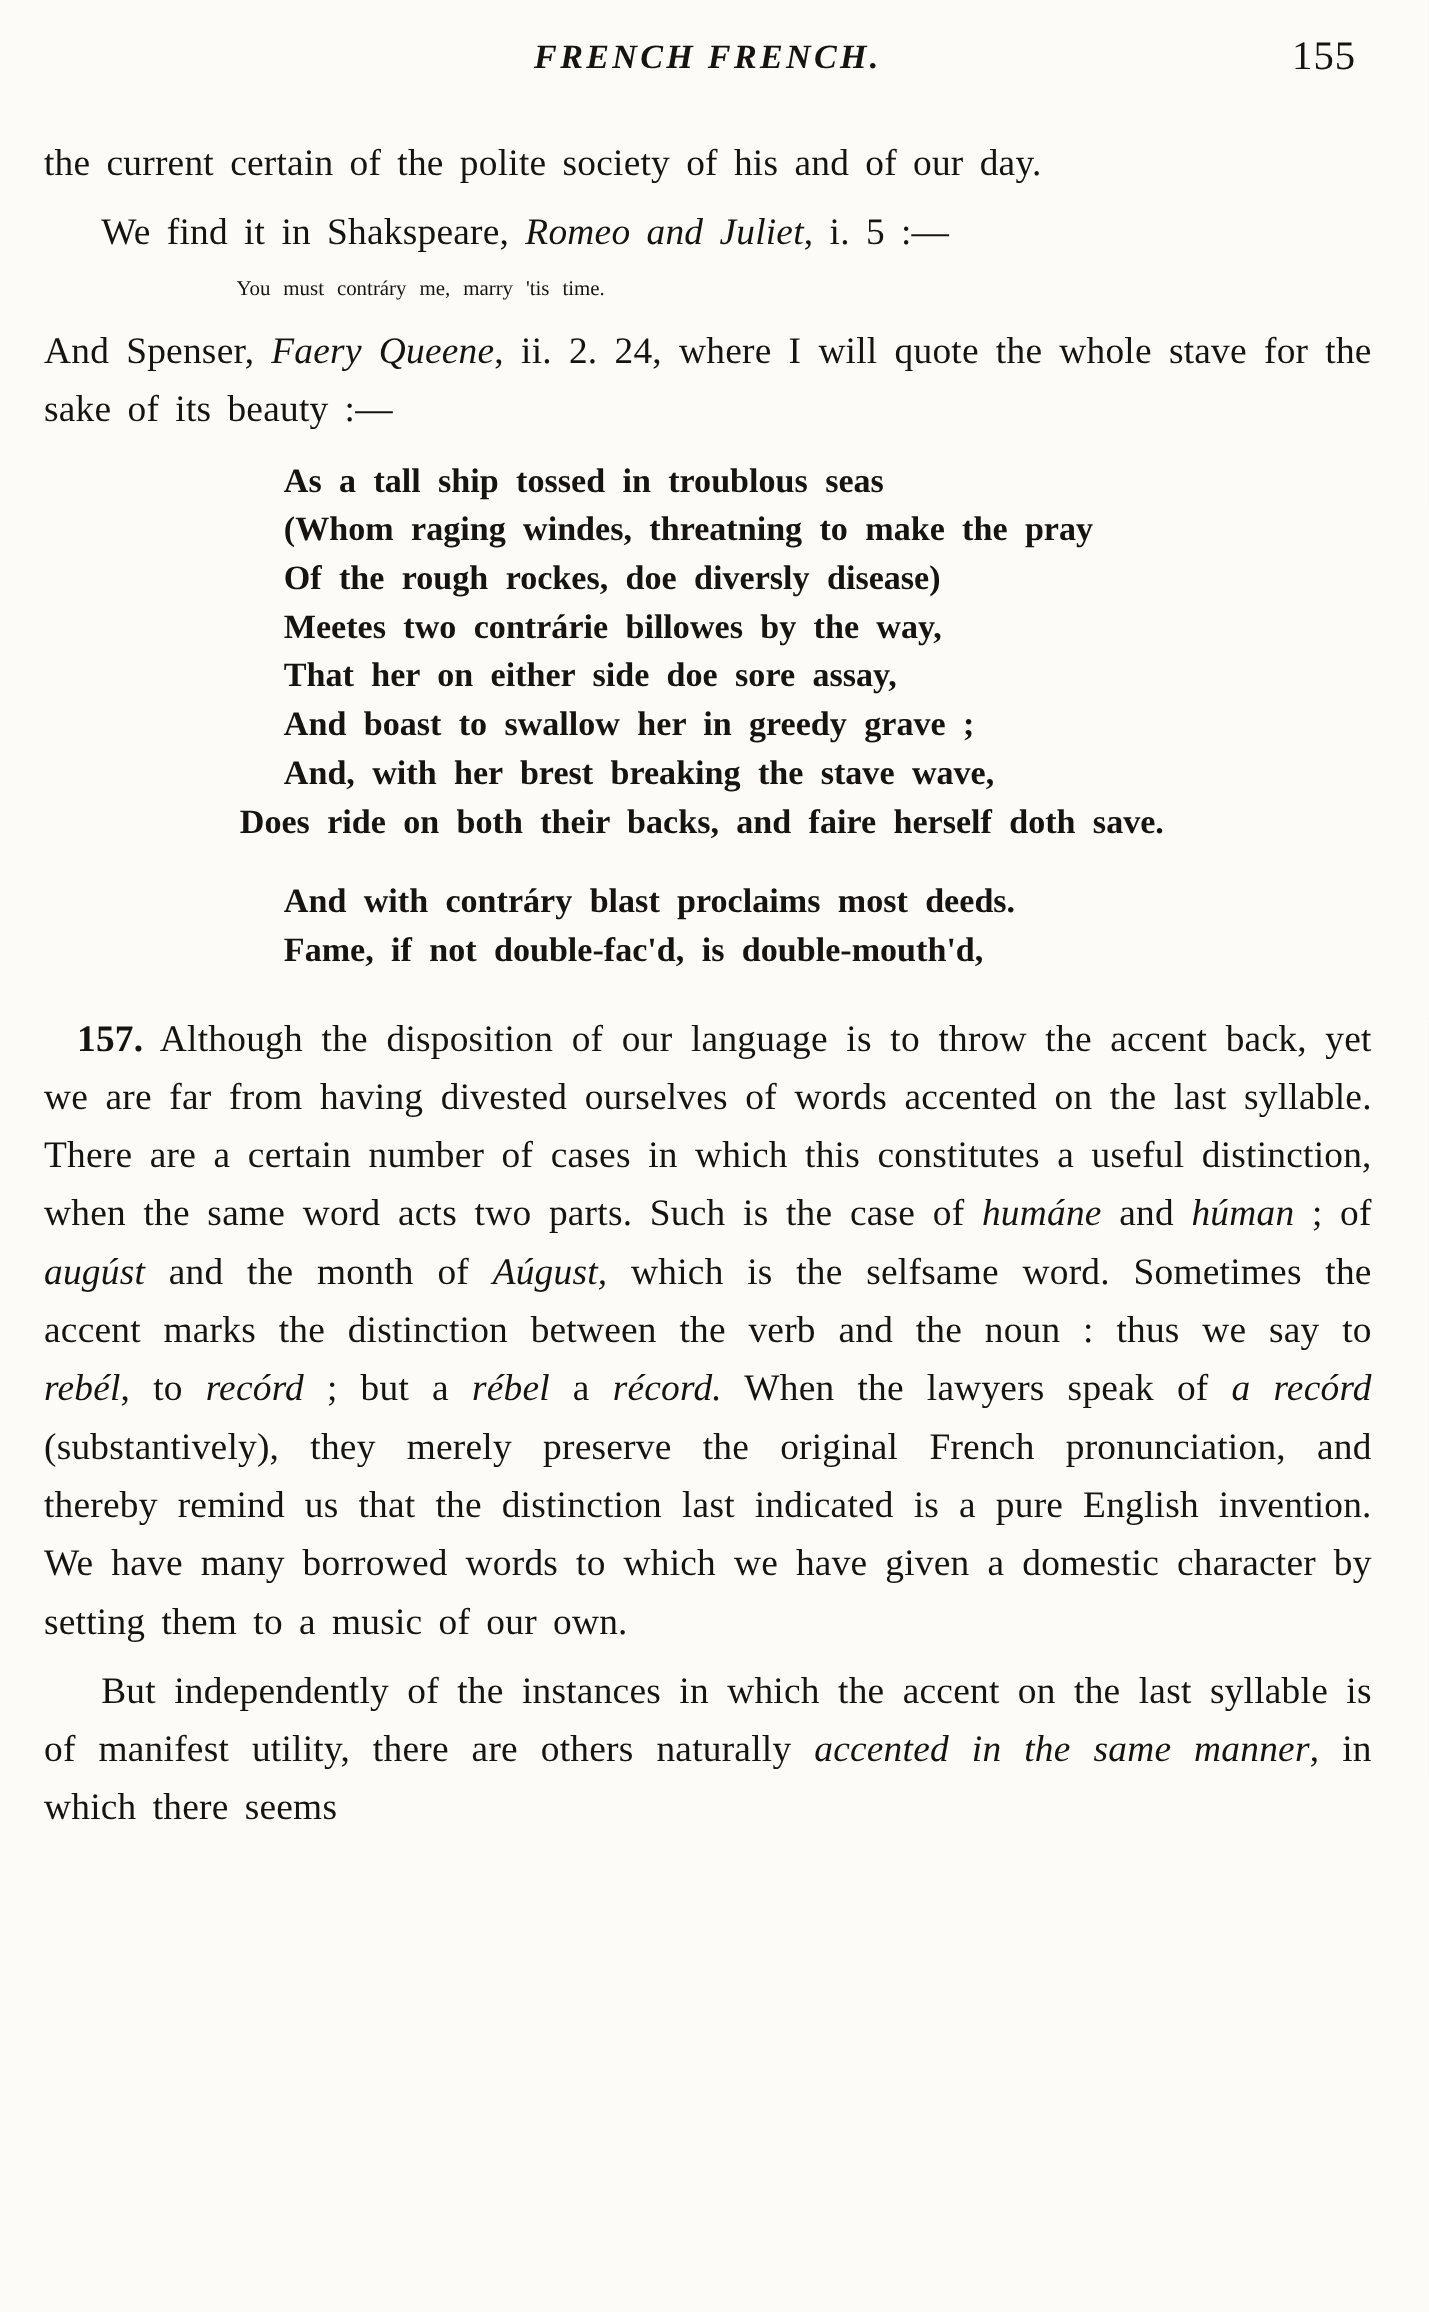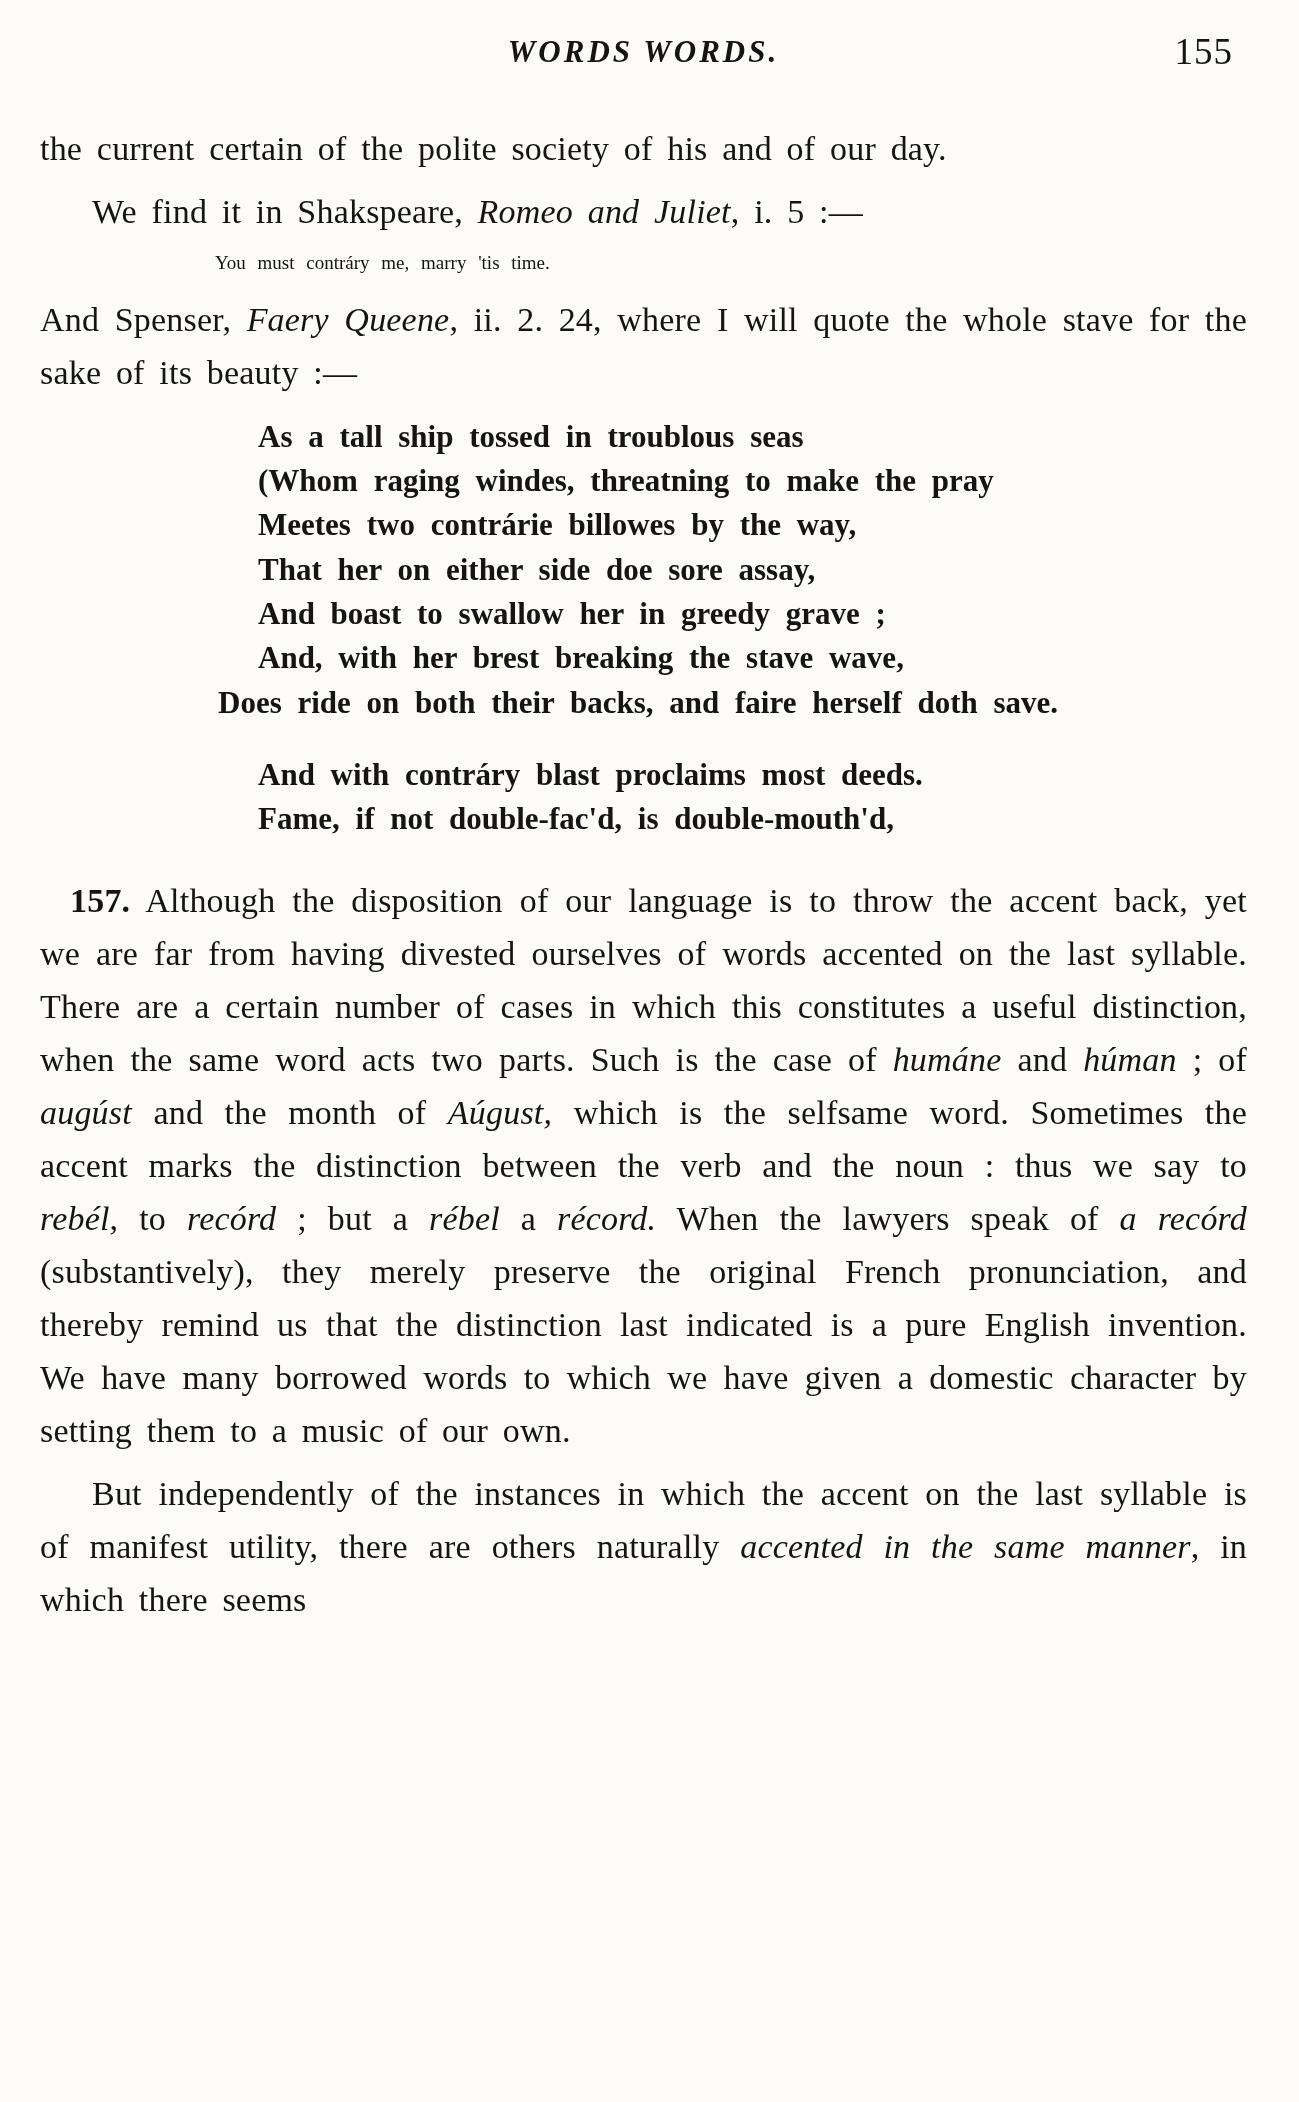--- a/index.html
+++ b/index.html
@@ -70,35 +70,36 @@
   .verse-block.small { margin-left: 218px; margin-bottom: 32px; }
   .vline { white-space: nowrap; }
   .vline.out { margin-left: -40px; }
 </style>
 </head>
 <body>
 
 <div class="page">
 
   <header class="hdr">
-    <h1 class="running-title">WORDS WORDS.</h1>
+    <h1 class="running-title">FRENCH FRENCH.</h1>
     <span class="page-number">155</span>
   </header>
 
   <p class="par">the current certain of the polite society of his and of our day.</p>
 
   <p class="par ind"><span>We find it in Shakspeare, </span><span class="i">Romeo and Juliet</span><span>, i. 5 :—</span></p>
 
   <p class="quote-line">You must contráry me, marry 'tis time.</p>
 
   <p class="par"><span>And Spenser, </span><span class="i">Faery Queene</span><span>, ii. 2. 24, where I will quote the whole stave for the sake of its beauty :—</span></p>
 
   <div class="verse-block">
     <div class="vline">As a tall ship tossed in troublous seas</div>
     <div class="vline">(Whom raging windes, threatning to make the pray</div>
+    <div class="vline">Of the rough rockes, doe diversly disease)</div>
     <div class="vline">Meetes two contrárie billowes by the way,</div>
     <div class="vline">That her on either side doe sore assay,</div>
     <div class="vline">And boast to swallow her in greedy grave ;</div>
     <div class="vline">And, with her brest breaking the stave wave,</div>
     <div class="vline out">Does ride on both their backs, and faire herself doth save.</div>
   </div>
 
 
   <div class="verse-block small">
     <div class="vline">And with contráry blast proclaims most deeds.</div>

